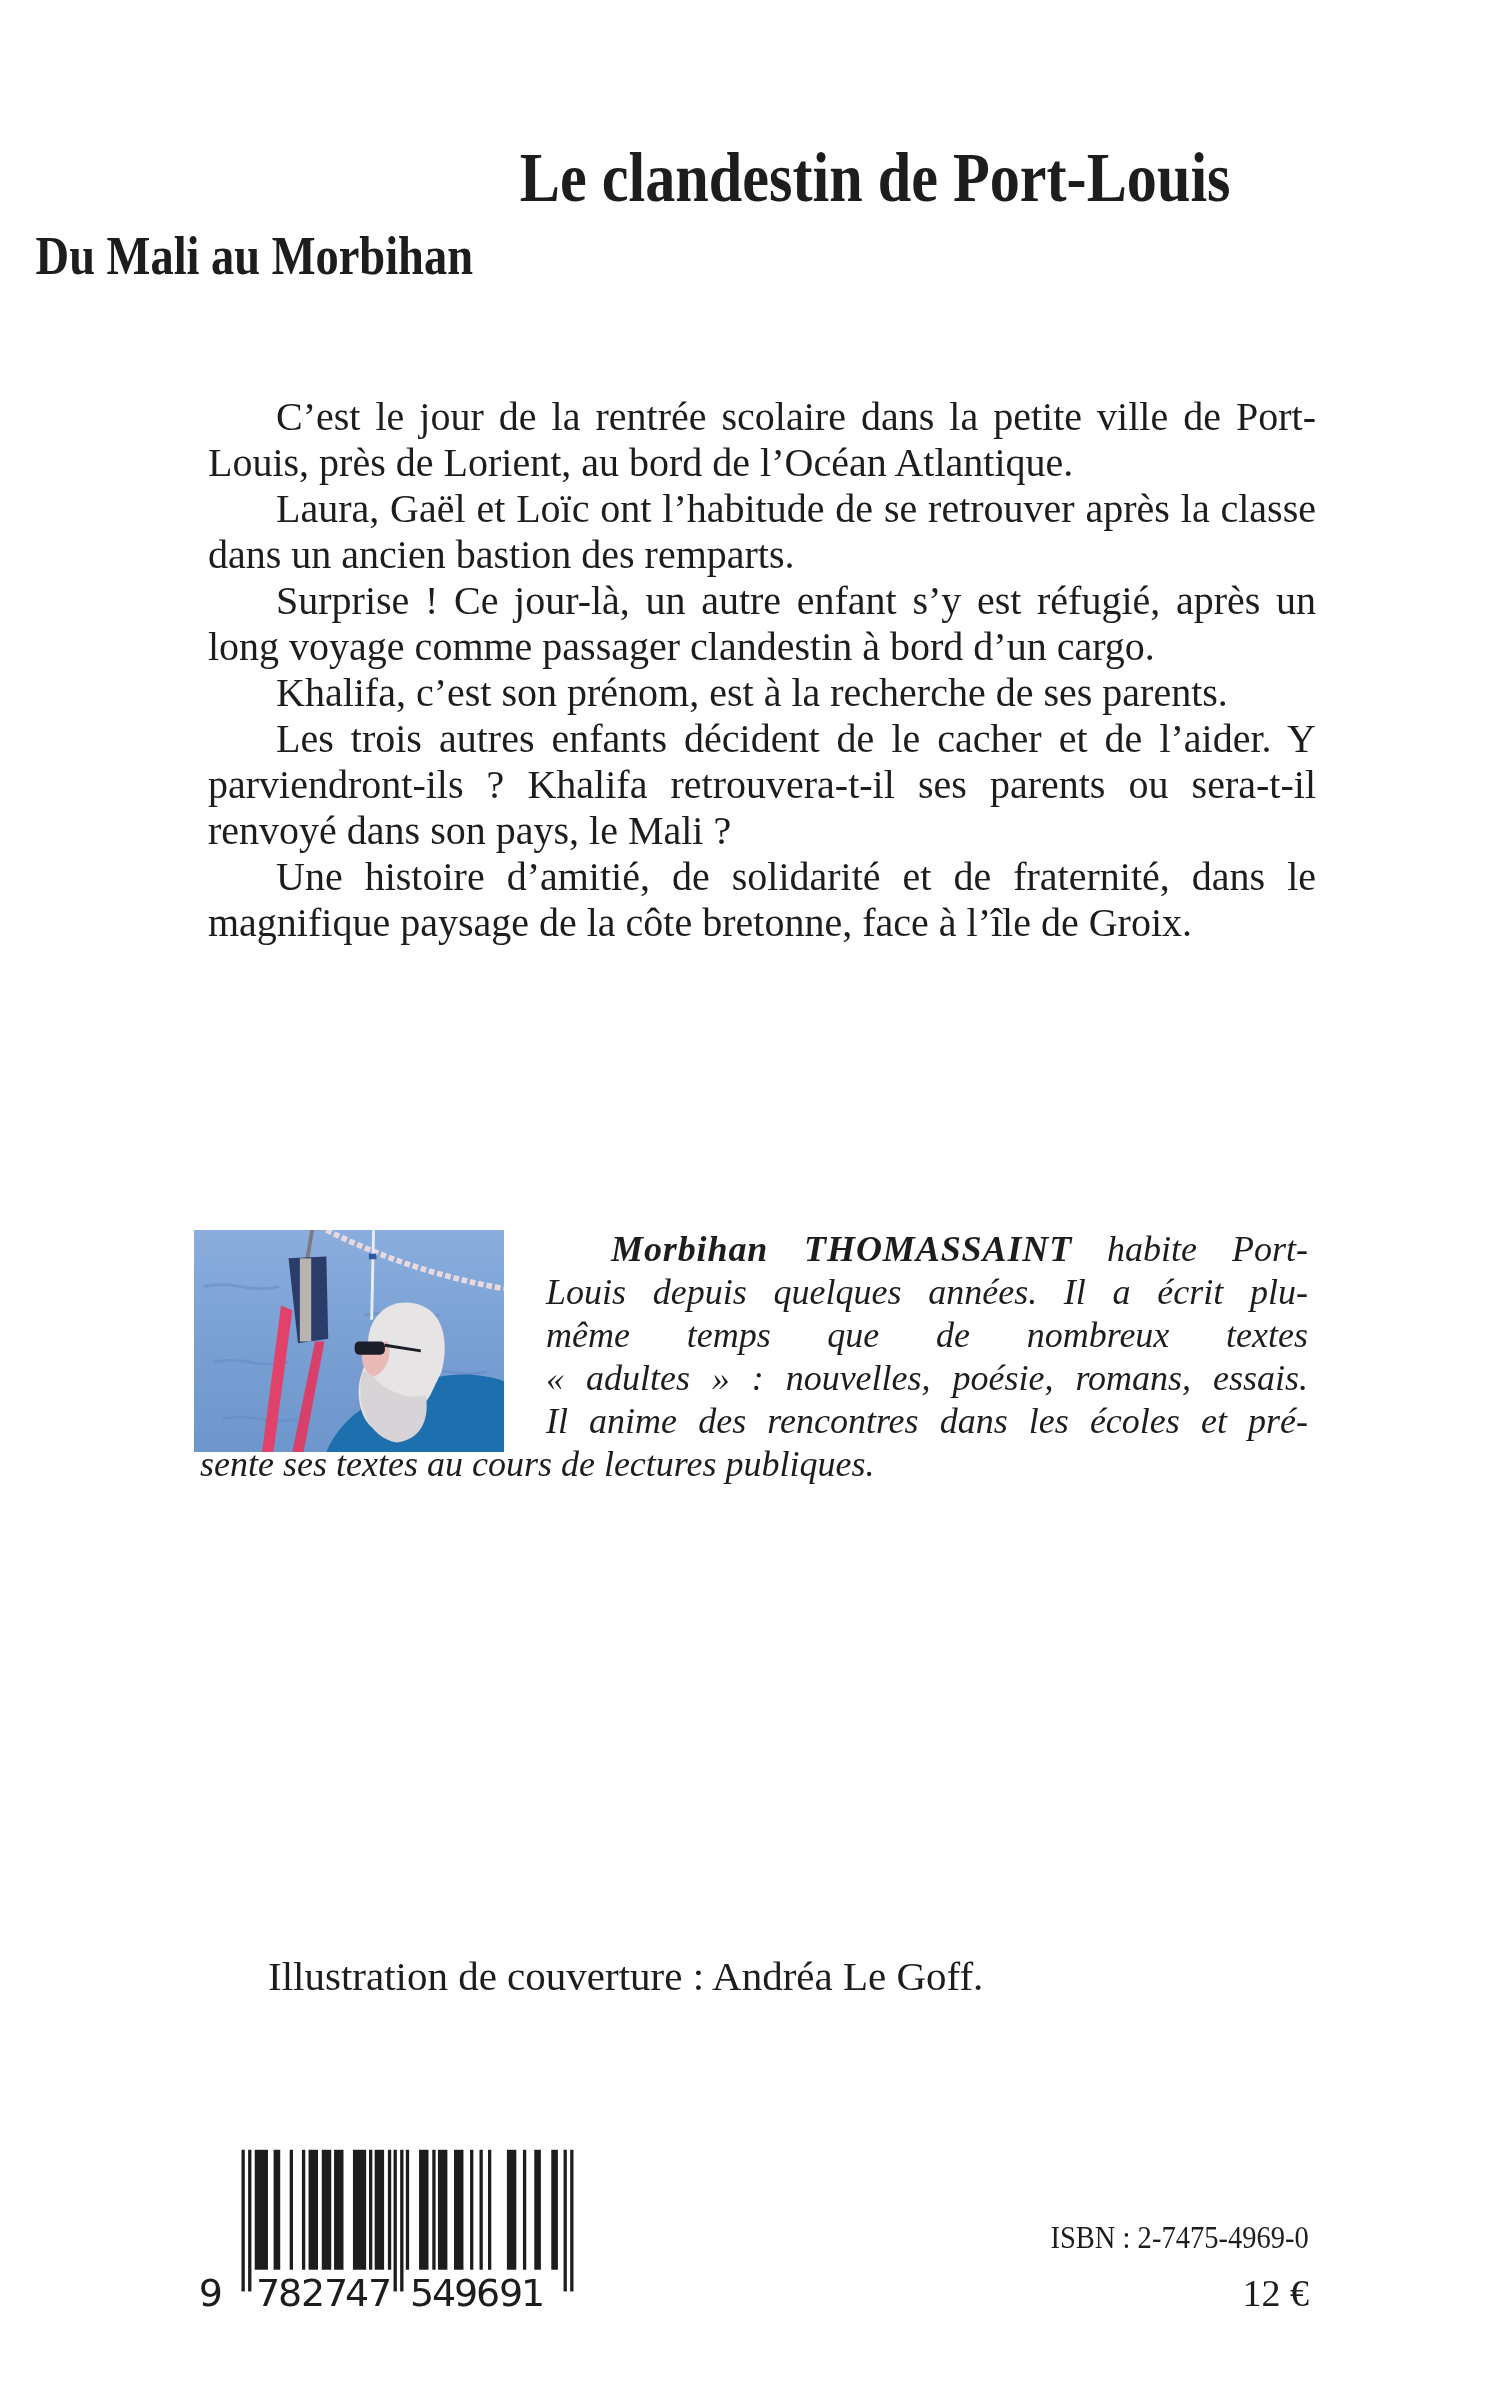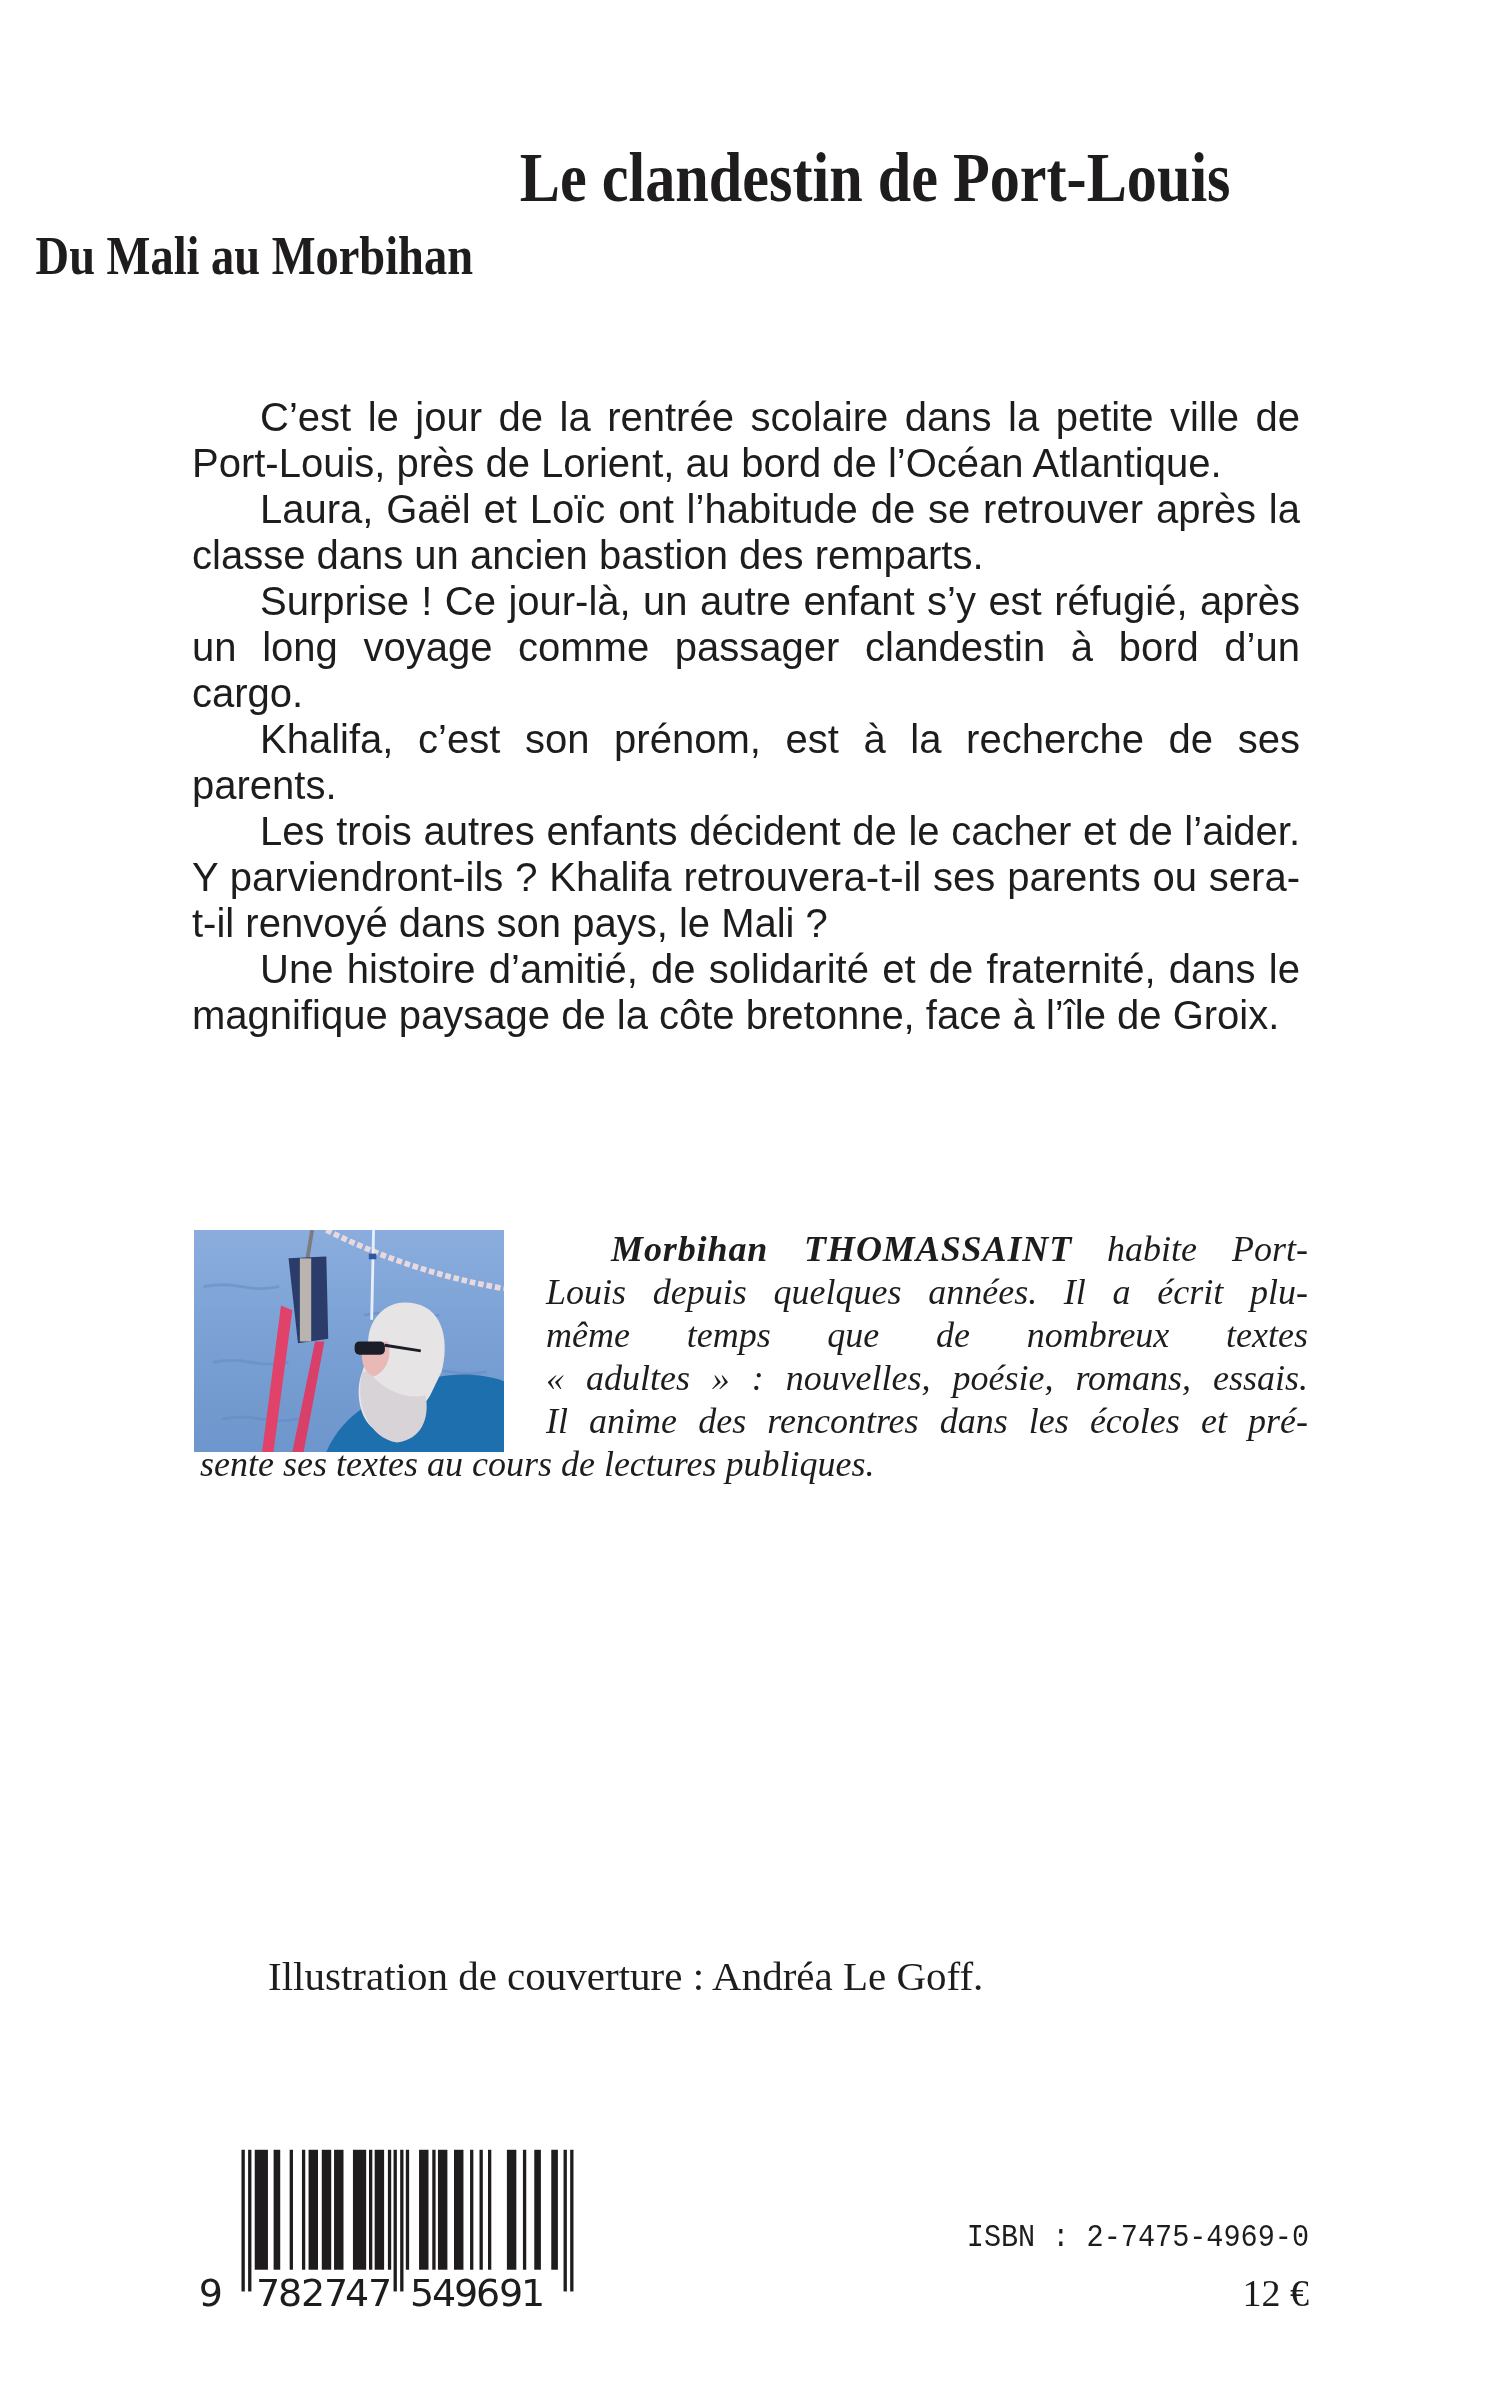--- a/index.html
+++ b/index.html
@@ -13,22 +13,22 @@
   }
   .title span { display: inline-block; transform: scaleX(0.86); transform-origin: center; }
   .subtitle {
     left: 0; width: 1498px; top: 227px; text-align: left;
     font-family: "Liberation Serif", "DejaVu Serif", serif;
     font-weight: bold; font-size: 54px; line-height: 59px; white-space: nowrap;
   }
   .subtitle span { display: inline-block; transform: scaleX(0.86); transform-origin: center; }
 
   .blurb {
-    left: 192px; top: 394px; width: 1108px;
-    font-family: Liberation Sans, sans-serif;
+    left: 208px; top: 394px; width: 1108px;
+    font-family: Liberation Serif, serif;
     font-size: 40px; line-height: 46px; text-align: justify;
   }
   .blurb p { margin: 0; text-indent: 68px; text-align-last: left; }
 
   .photo {
     left: 194px; top: 1230px; width: 310px; height: 222px; overflow: hidden;
     background: linear-gradient(180deg, #86a9db 0%, #7ea3d6 40%, #6f98cf 100%);
   }
   .photo svg { display: block; }
 
@@ -51,21 +51,21 @@
 
   .barcode { left: 194px; top: 2146px; width: 435px; height: 170px; }
   .barcode-digits {
     left: 194px; top: 2271px; width: 435px; height: 44px;
     font-family: "DejaVu Sans", sans-serif; font-size: 38px; line-height: 44px; color: #1e1c1d;
   }
   .barcode-digits span { position: absolute; top: 0; }
 
   .isbn {
     right: 199px; top: 2220px;
-    font-family: Liberation Mono, monospace;
+    font-family: Liberation Serif, serif;
     font-size: 31px; line-height: 36px; white-space: nowrap;
   }
   .isbn span { display: inline-block; transform: scaleX(0.92); transform-origin: right; }
   .price {
     right: 199px; top: 2271px;
     font-family: "Liberation Serif", "DejaVu Serif", serif;
     font-size: 38px; line-height: 44px; white-space: nowrap;
   }
 </style>
 </head>

